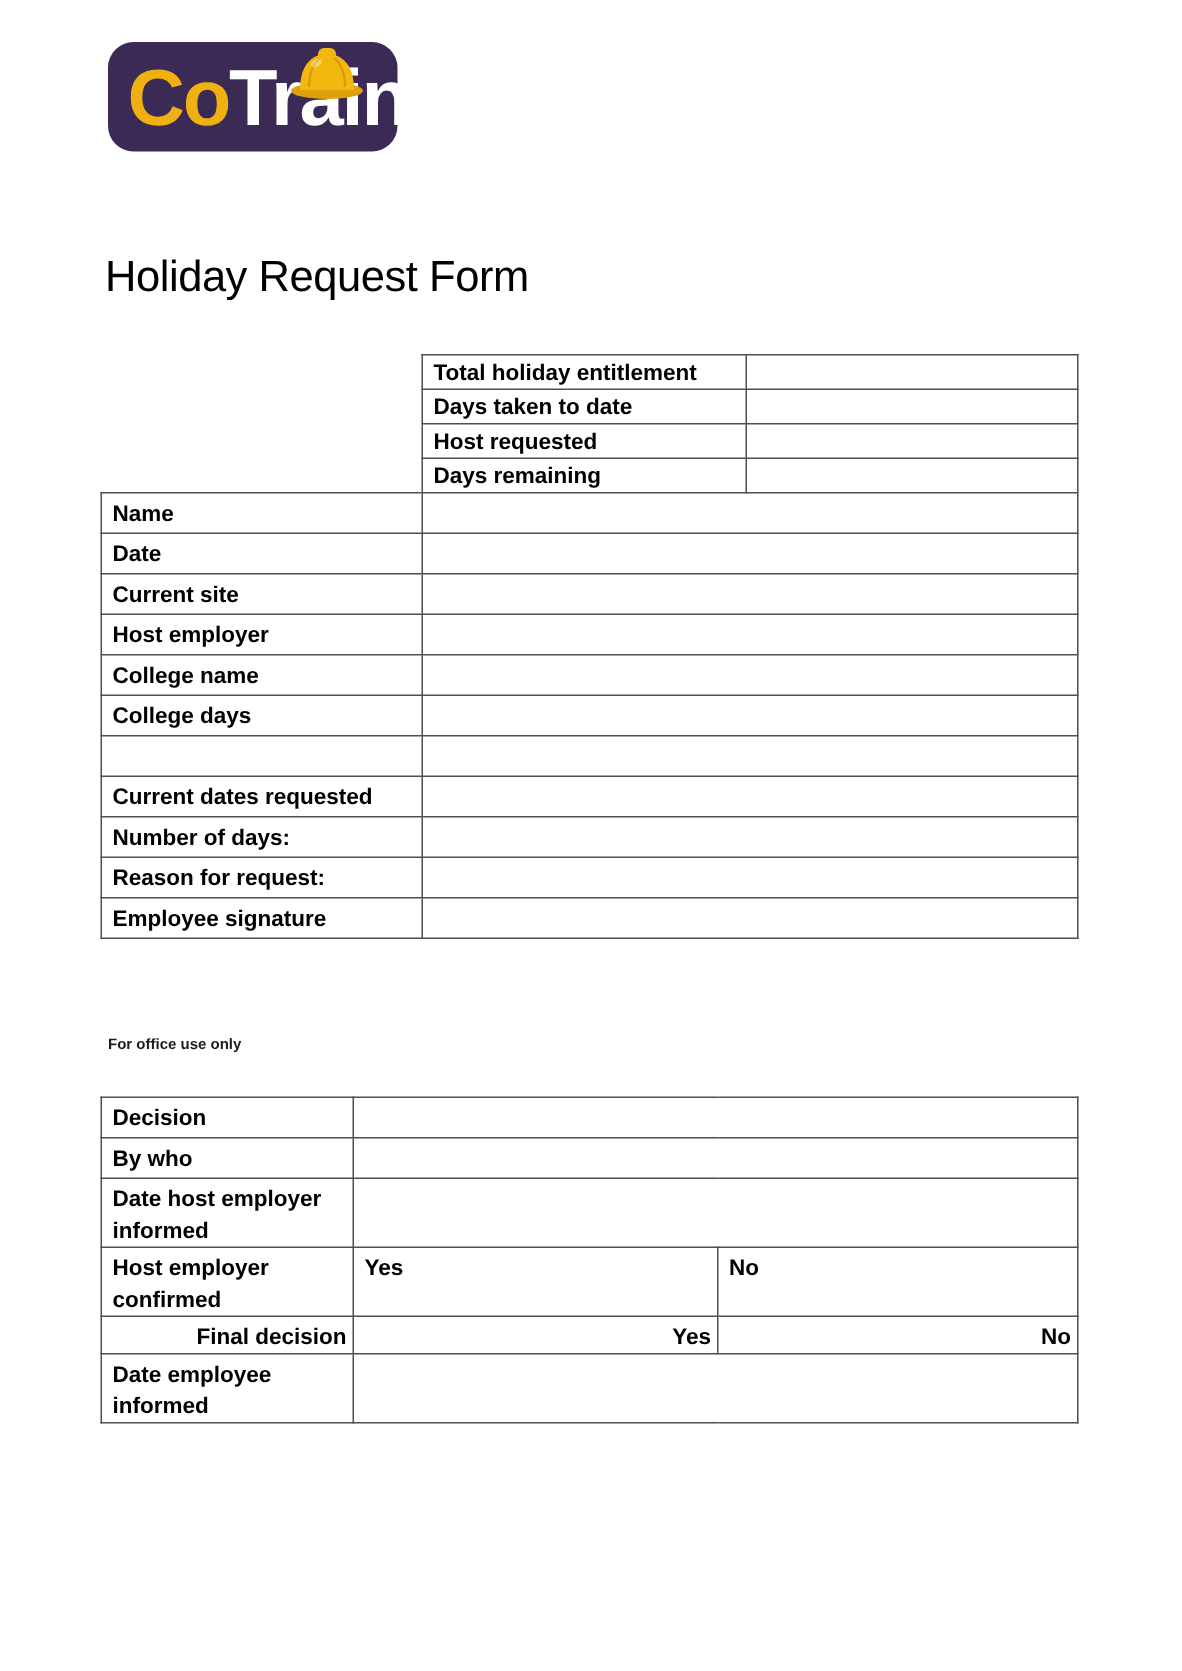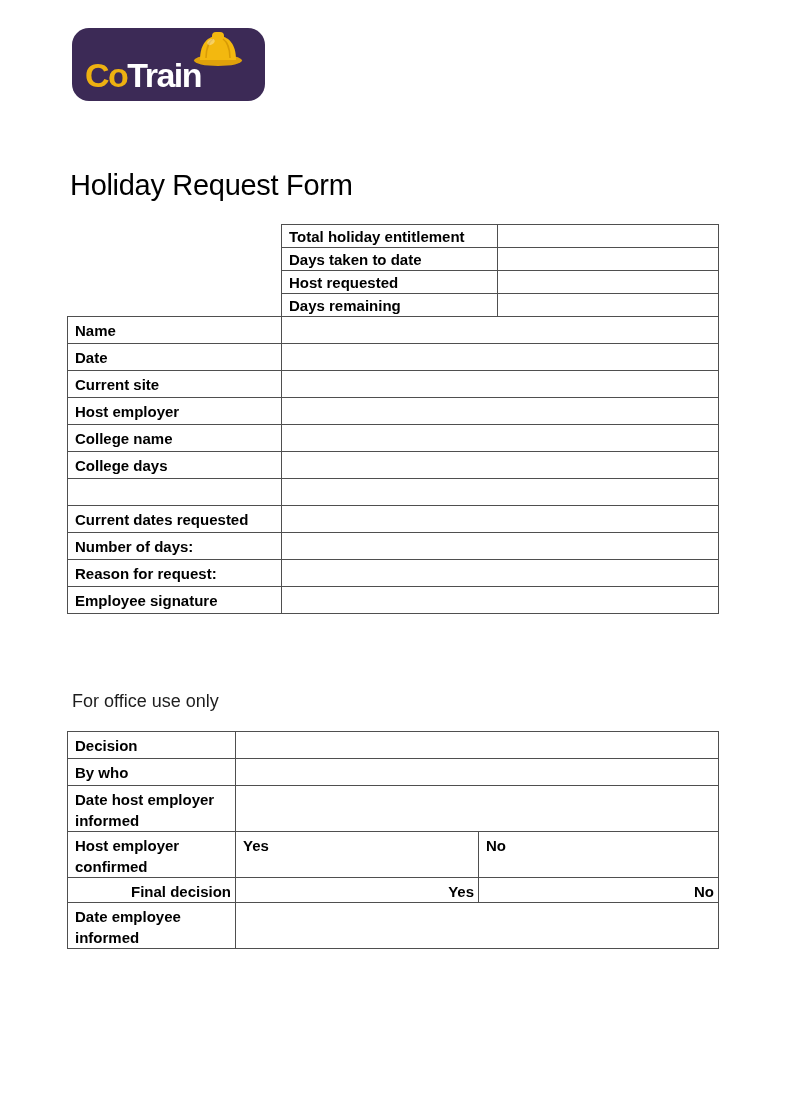--- a/index.html
+++ b/index.html
@@ -7,36 +7,36 @@
   .page {
     position:relative; width:788px; height:1114px; background:#ffffff;
     font-family:"Liberation Sans", sans-serif; overflow:hidden;
   }
   
   .logo {
     position:absolute; left:72px; top:28px; width:193px; height:73px;
     background:#3C2A56; border-radius:17px;
     display:flex; align-items:flex-end; padding:0 0 9px 13px;
   }
-  .logo span { font-size:34px; font-weight:bold; line-height:1; letter-spacing:-1.5px; }
+  .logo span { font-size:53px; font-weight:bold; line-height:1; letter-spacing:-1.5px; }
   .logo-co { color:#EEB111; }
   .logo-train { color:#ffffff; }
   .hat { position:absolute; left:120px; top:3px; }
   
   .title {
     position:absolute; left:70px; top:149px;
     font-size:29px; font-weight:normal; color:#000000; letter-spacing:-0.3px;margin-top:20px;
   }
   .office-heading {
     position:absolute; left:72px; top:691px;
-    font-size:18px; font-weight:normal; color:#1d1d1d;
+    font-size:10px; font-weight:bold; color:#1d1d1d;
   }
   
   table.form { border-collapse:collapse; table-layout:fixed; position:absolute; background:#fff; }
-  #main-table   { left:67px; top:224px; width:651px; }
+  #main-table   { left:67px; top:236px; width:651px; }
   #office-table { left:67px; top:715px; width:651px;margin-top:16px; }
   td {
     border:1px solid #4F4F4F; font-size:15px; font-weight:bold; color:#000000;
     padding:0 4px 0 7px; vertical-align:middle; overflow:hidden;
   }
   td.ghost { border:none; background:transparent; }
   tr.r24 > td { height:23px; }
   tr.r28 > td { height:27px; }
   #office-table td { vertical-align:top; padding-top:3px; line-height:21px; }
   #office-table tr.r28 > td { height:27px; }

